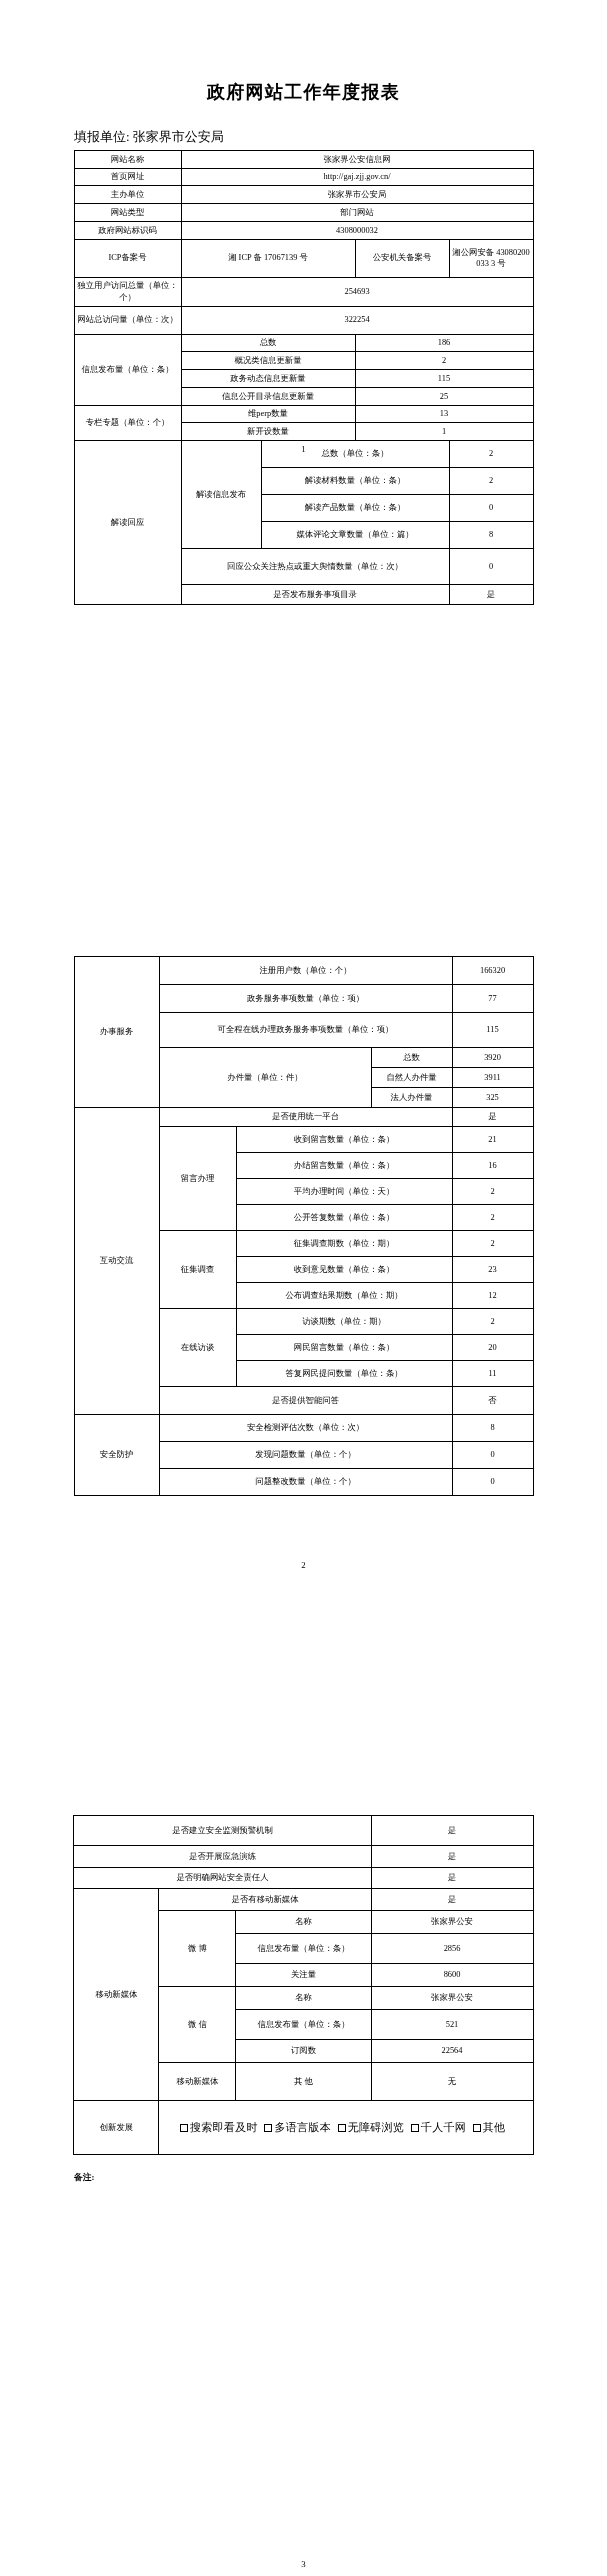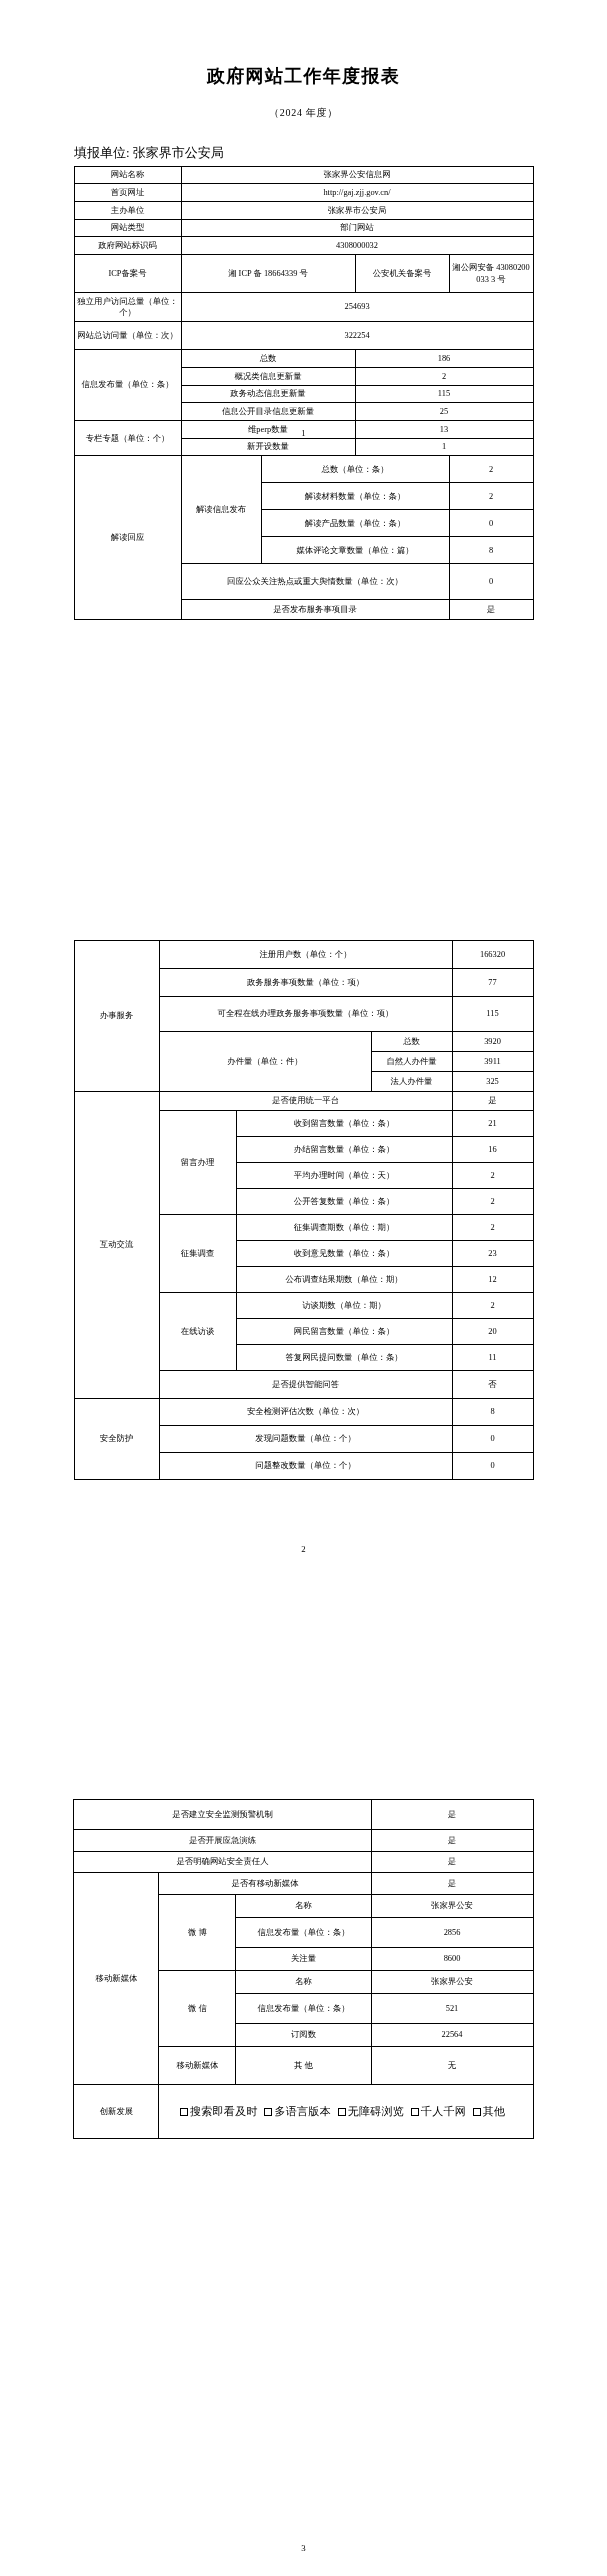--- a/index.html
+++ b/index.html
@@ -20,20 +20,21 @@
   .page1 { height: 859px; }
   .page2 { height: 859px; }
   .page3 { height: 859px; }
 
   .doc-title {
     text-align: center;
     font-size: 18px;
     font-weight: bold;
     letter-spacing: 1.3px;
     padding-top: 64px;
+    margin-top: 16px;
   }
   .doc-subtitle {
     text-align: center;
     font-size: 10px;
     padding-top: 17.5px;
     letter-spacing: 0.7px;
   }
   .unit-line {
     font-size: 13px;
     font-weight: normal;
@@ -83,21 +84,20 @@
   .chkgrp { font-size: 11px; letter-spacing: 0.3px; }
   .chkitem { margin-right: 6.7px; white-space: nowrap; display: inline-block;}
   .spacer-top2 { height: 81px; }
   .spacer-top3 { height: 81px; }
 </style>
 </head>
 <body>
 
 <div class="page page1">
   <div class="doc-title">政府网站工作年度报表</div>
-  <div class="doc-subtitle">（2024 年度）</div>
   <div class="unit-line">填报单位: 张家界市公安局</div>
 
   <table class="rpt" style="width:459px;">
     <colgroup>
       <col style="width:107px">
         <col style="width:80px">
         <col style="width:94px">
       <col style="width:94px">
         <col style="width:84px">
     </colgroup>
@@ -117,21 +117,21 @@
       <tr>
         <td class="lbl">网站类型</td>
         <td colspan="4">部门网站</td>
       </tr>
       <tr>
         <td class="lbl">政府网站标识码</td>
         <td colspan="4">4308000032</td>
       </tr>
       <tr style="height:38px;">
         <td class="lbl">ICP备案号</td>
-        <td colspan="2">湘 ICP 备 18664339 号</td>
+        <td colspan="2">湘 ICP 备 17067139 号</td>
         <td>公安机关备案号</td>
         <td class="sm">湘公网安备 43080200033 3 号</td>
       </tr>
       <tr style="height:28px;padding-left:40px;">
         <td class="lbl">独立用户访问总量（单位：个）</td>
         <td colspan="4">254693</td>
       </tr>
       <tr style="height:28px;">
         <td class="lbl">网站总访问量（单位：次）</td>
         <td colspan="4">322254</td>
@@ -378,15 +378,16 @@
         <td class="lbl">创新发展</td>
         <td colspan="4">
           <div class="chkgrp">
             <span class="chkitem"><span class="chk"></span><span>搜索即看及时</span></span><span class="chkitem"><span class="chk"></span><span>多语言版本</span></span><span class="chkitem"><span class="chk"></span><span>无障碍浏览</span></span><span class="chkitem"><span class="chk"></span><span>千人千网</span></span><span class="chkitem"><span class="chk"></span><span>其他</span></span>
           </div>
         </td>
       </tr>
     </tbody>
   </table>
 
+  <div class="remark">备注:</div>
   <div class="pagenum p3num">3</div>
 </div>
 
 
 </body></html>

